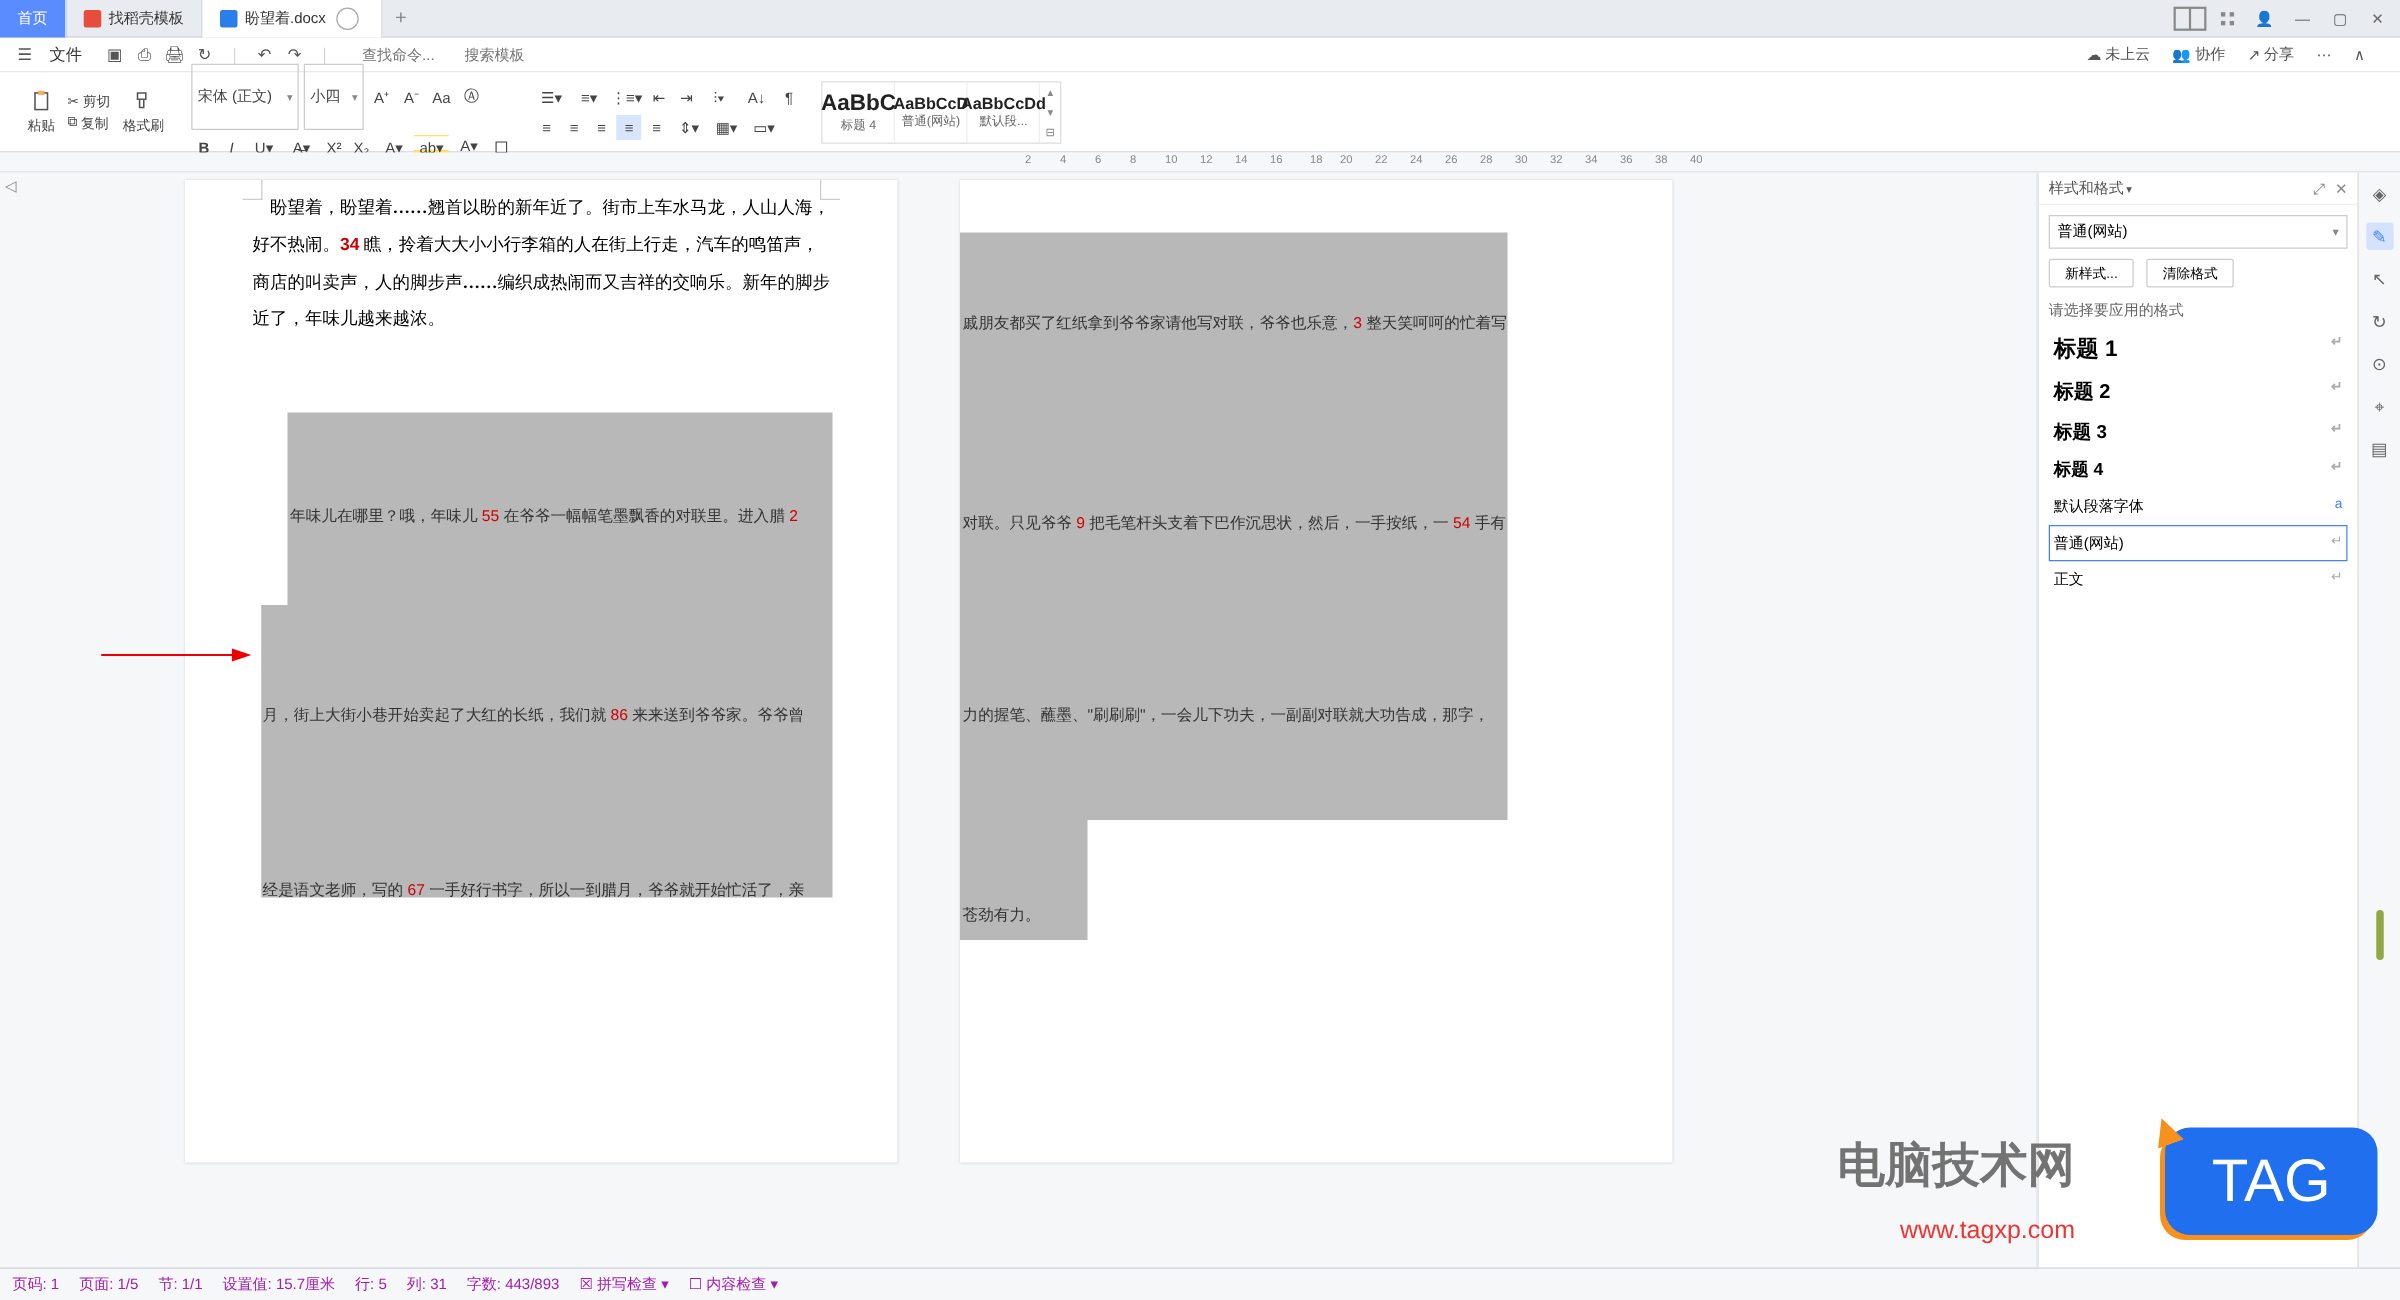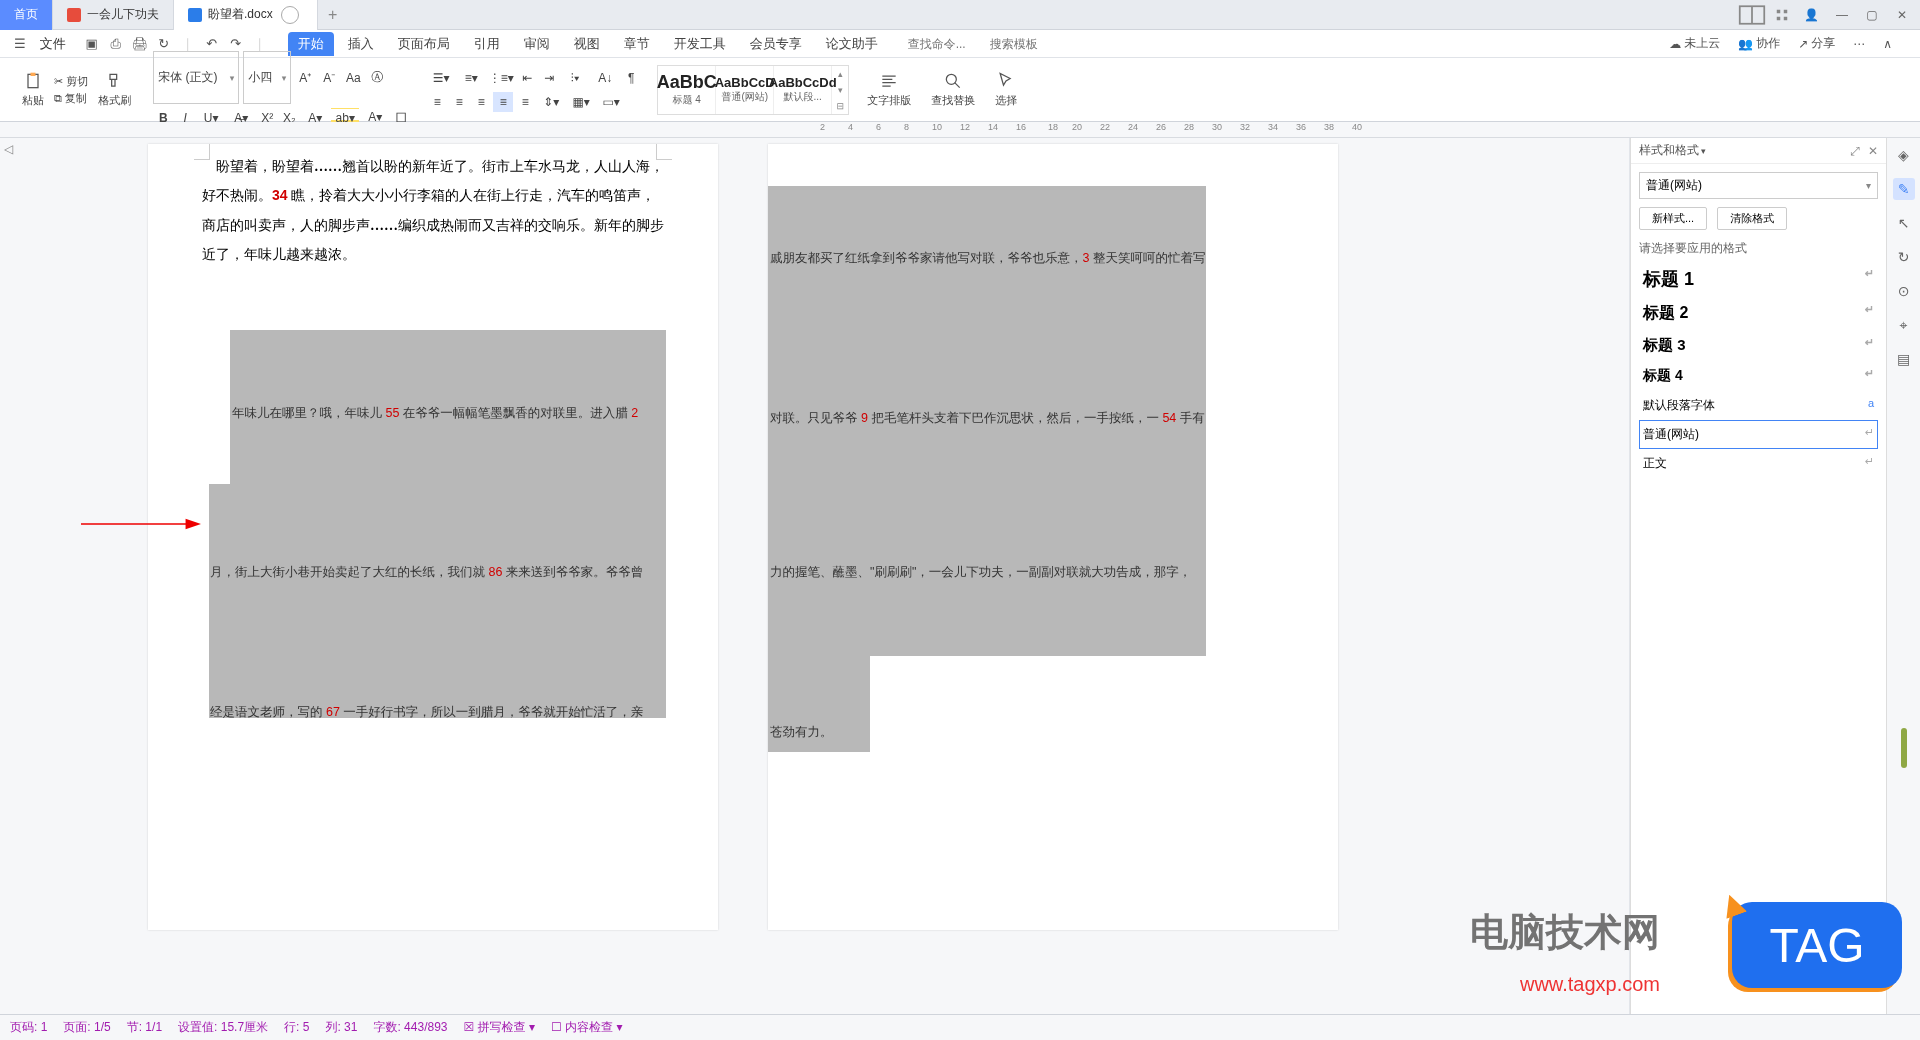--- a/index.html
+++ b/index.html
@@ -115,21 +115,21 @@
 </style>
 </head>
 <body>
 
 <div class="tab-bar">
   <div class="tab active-home">
       <span>首页</span>
     </div>
   <div class="tab">
       <span class="tab-icon red"></span>
-      <span>一会儿下功夫</span>
+      <span>找稻壳模板</span>
     </div>
   <div class="tab active-doc">
       <span class="tab-icon blue"></span>
       <span>盼望着.docx</span>
       <span class="tab-restore"></span>
     </div>
   <div class="tab-add">+</div>
   <div class="win-controls">
     <span>
         <svg viewBox="0 0 16 16">
@@ -158,32 +158,20 @@
   <div class="quick-icons">
     <span>▣</span>
     <span>⎙</span>
     <span>🖨</span>
     <span>↻</span>
     <span class="sep">｜</span>
     <span>↶</span>
     <span>↷</span>
     <span class="sep">｜</span>
   </div>
-  <div class="menu-tabs">
-    <span class="menu-tab active">开始</span>
-    <span class="menu-tab">插入</span>
-    <span class="menu-tab">页面布局</span>
-    <span class="menu-tab">引用</span>
-    <span class="menu-tab">审阅</span>
-    <span class="menu-tab">视图</span>
-    <span class="menu-tab">章节</span>
-    <span class="menu-tab">开发工具</span>
-    <span class="menu-tab">会员专享</span>
-    <span class="menu-tab">论文助手</span>
-  </div>
   <div class="search-area">
     <input class="search-placeholder" placeholder="查找命令..." style="">
     <input class="search-placeholder" placeholder="搜索模板" style="">
   </div>
   <div class="menu-right">
     <span>☁ <span>未上云</span></span>
     <span>👥 <span>协作</span></span>
     <span>↗ <span>分享</span></span>
     <span>⋯</span>
     <span>∧</span>
@@ -277,41 +265,20 @@
       <div class="style-item">
           <span class="preview">AaBbCcDd</span>
           <span>默认段...</span>
         </div>
       <div style="width:16px;display:flex;flex-direction:column;justify-content:space-around;align-items:center;font-size:9px;color:#888;">
         <span>▴</span>
         <span>▾</span>
         <span>⊟</span>
       </div>
     </div>
-  </div>
-  <div class="ribbon-group no-border" style="flex-direction:row;gap:8px;">
-    <div class="ribbon-btn-v">
-        <svg viewBox="0 0 24 24">
-          <path d="M4 6h16M4 10h12M4 14h16M4 18h10" stroke="#555" stroke-width="1.5"></path>
-        </svg>
-        <span>文字排版</span>
-      </div>
-    <div class="ribbon-btn-v">
-        <svg viewBox="0 0 24 24">
-          <circle cx="10" cy="10" r="6" fill="none" stroke="#555" stroke-width="1.5"></circle>
-          <line x1="14" y1="14" x2="20" y2="20" stroke="#555" stroke-width="1.5"></line>
-        </svg>
-        <span>查找替换</span>
-      </div>
-    <div class="ribbon-btn-v">
-        <svg viewBox="0 0 24 24">
-          <path d="M5 3l4 14 3-5 5-3z" fill="none" stroke="#555" stroke-width="1.5"></path>
-        </svg>
-        <span>选择</span>
-      </div>
   </div>
 </div>
 
 <div class="ruler">
   <div class="ruler-right" id="ruler-r">
       <span class="ruler-mark" style="left: 820px;">2</span>
       <span class="ruler-mark" style="left: 848px;">4</span>
       <span class="ruler-mark" style="left: 876px;">6</span>
       <span class="ruler-mark" style="left: 904px;">8</span>
       <span class="ruler-mark" style="left: 932px;">10</span>

